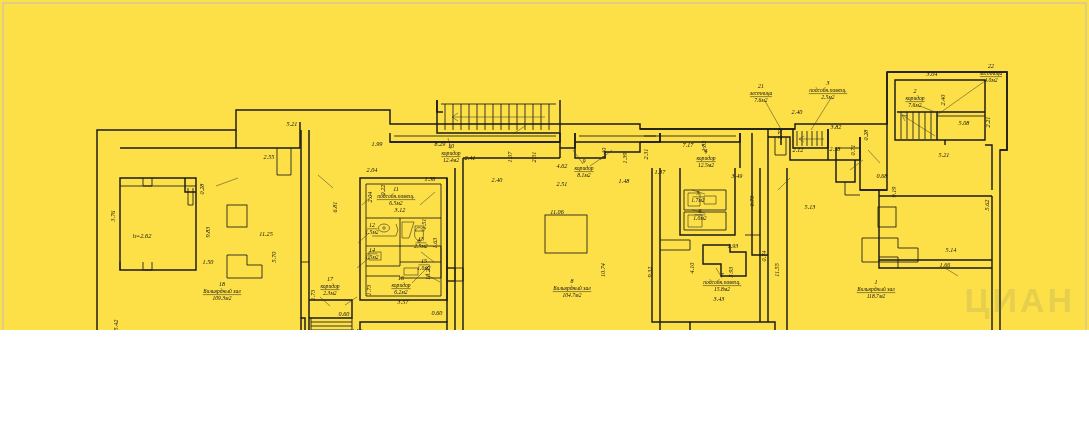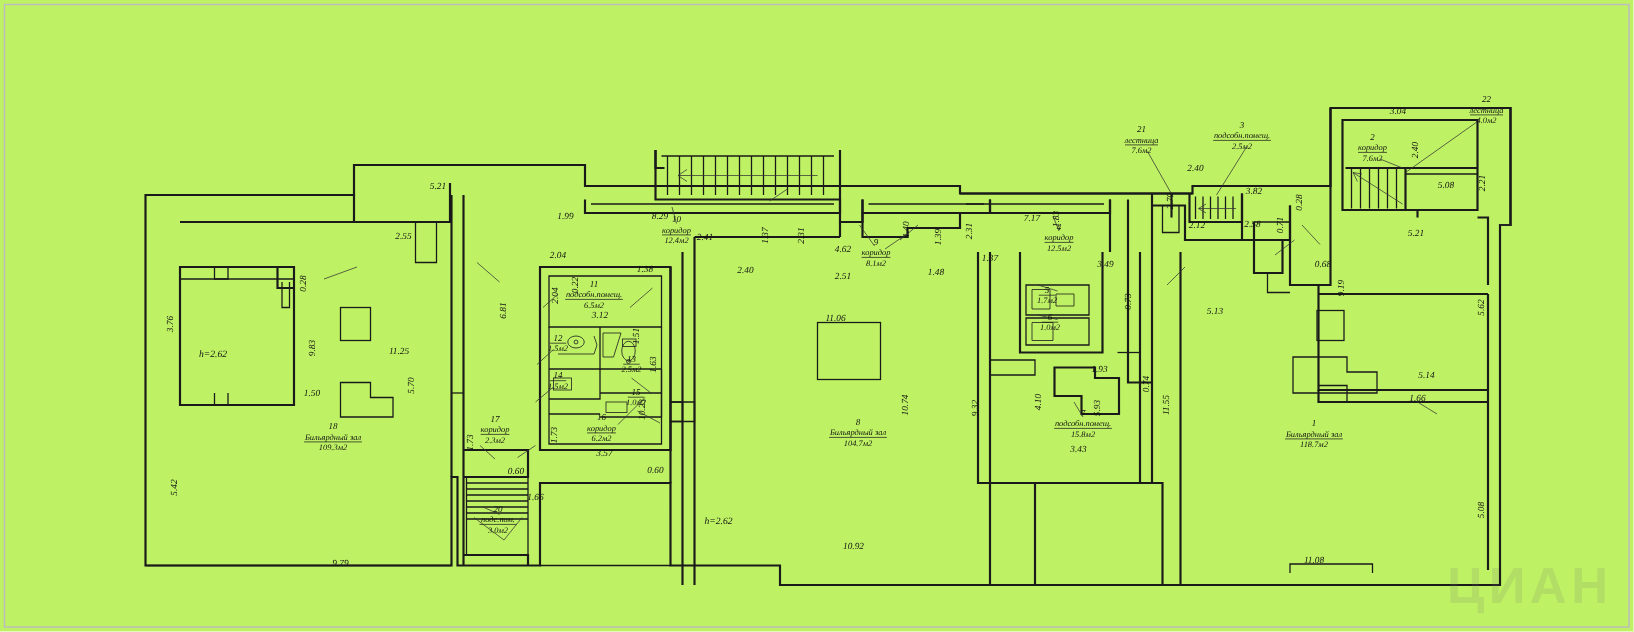--- a/index.html
+++ b/index.html
@@ -1,21 +1,21 @@
 <!DOCTYPE html>
 <html><head>
 <meta charset="utf-8">
 <title>Floor Plan</title>
 <style>
   html,body{margin:0;padding:0;background:#ffffff;}
   body{font-family:"Liberation Sans",sans-serif;}
   #plan-root{
     position:relative;
-    width:1089px;height:421px;
-    background:#bef264;
+    width:1089px;height:330px;
+    background:#fde047;
     overflow:hidden;
   }
   #plan-svg{position:absolute;left:0;top:0;width:1089px;height:421px;}
   .wm{
     position:absolute;
     right:14px;bottom:10px;
     font-family:"Liberation Sans",sans-serif;
     font-size:34px;font-weight:bold;
     letter-spacing:3px;
     color:rgba(120,120,120,0.16);

